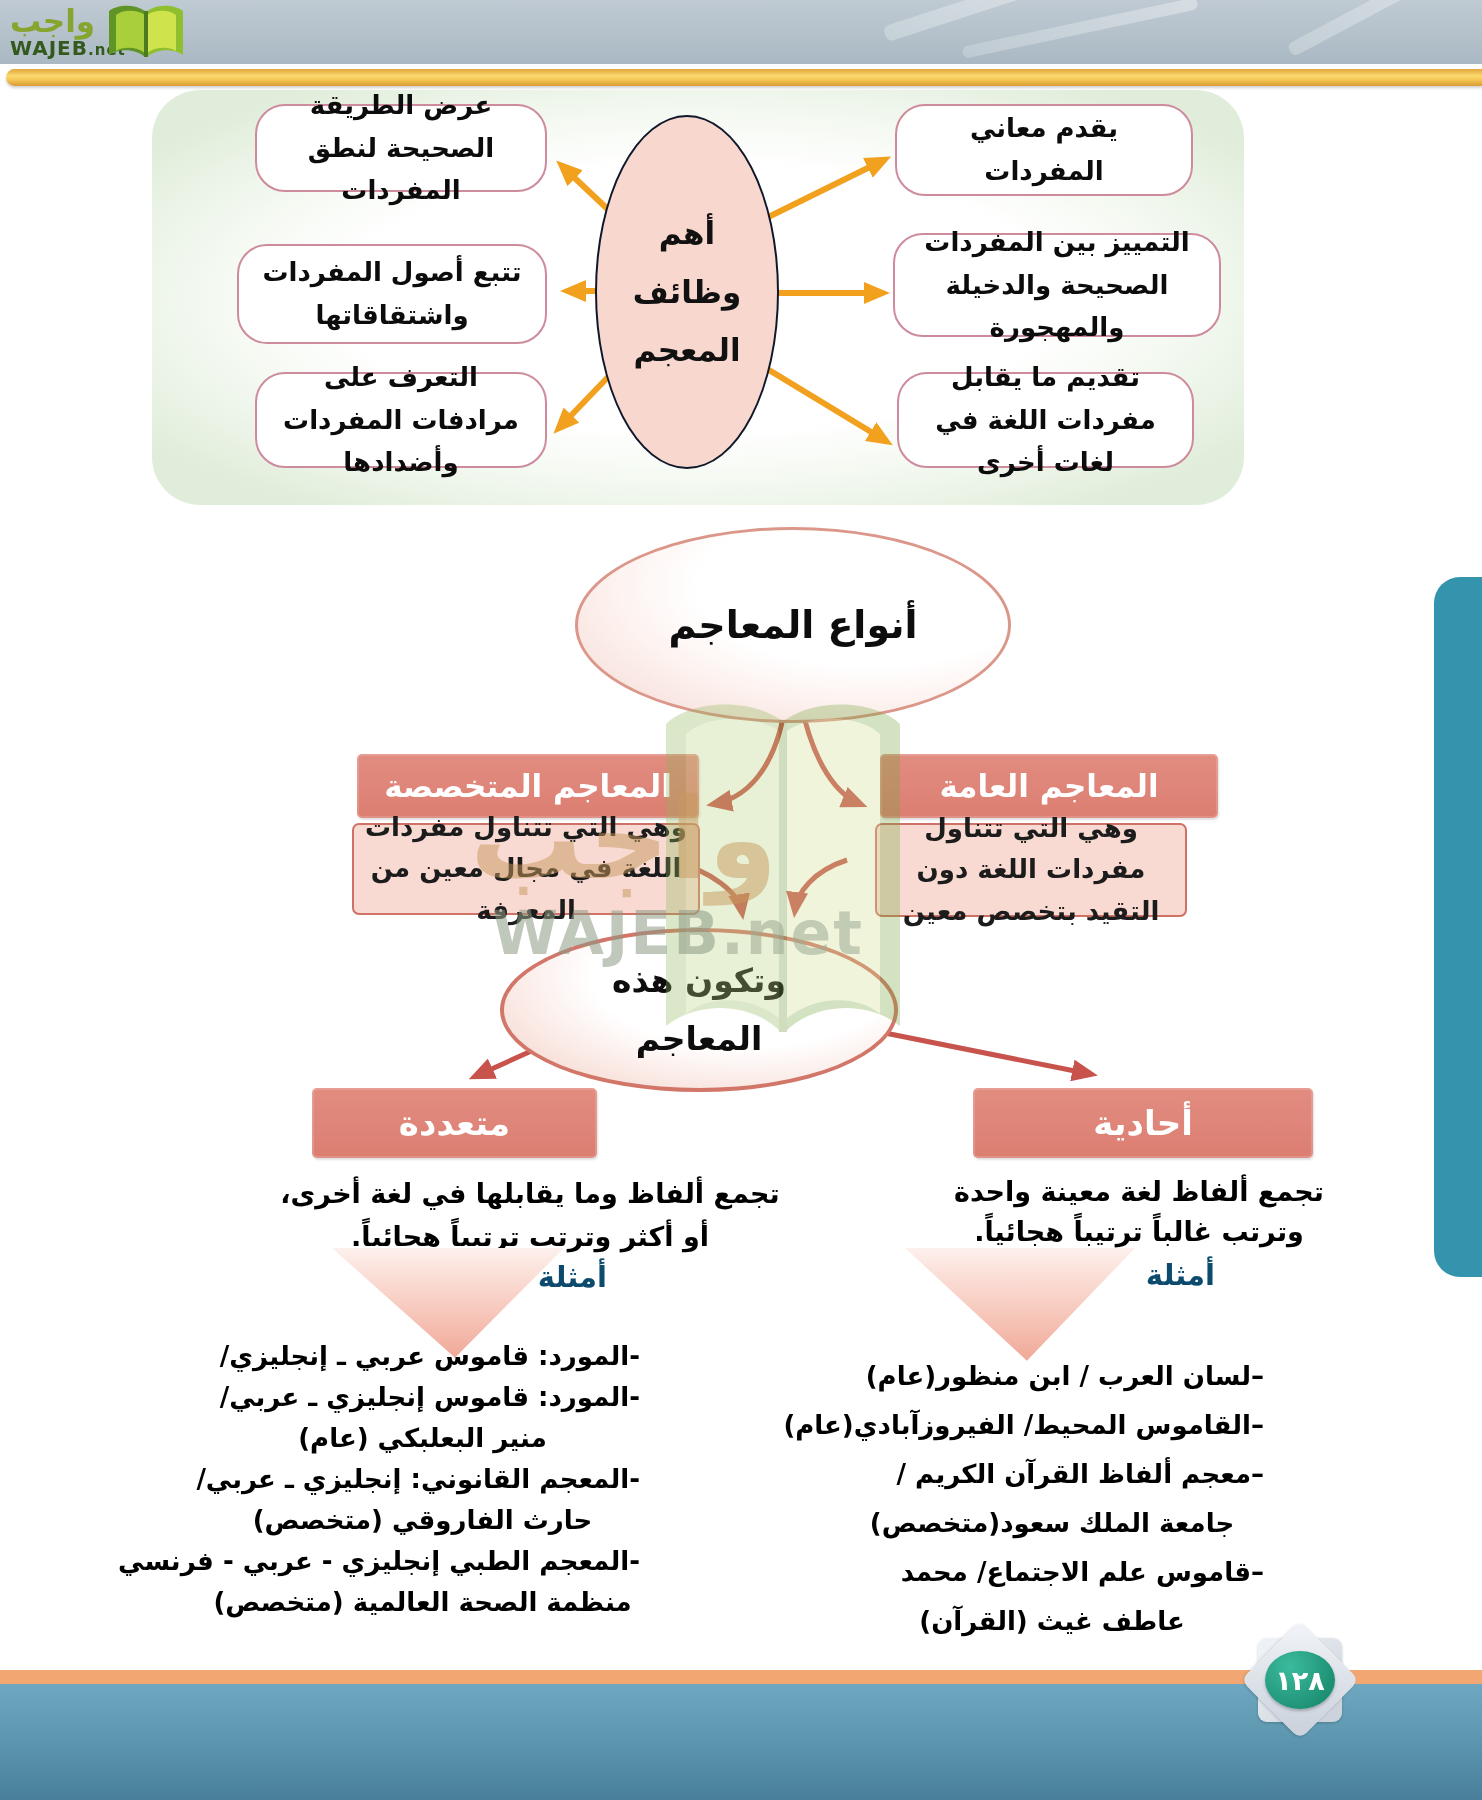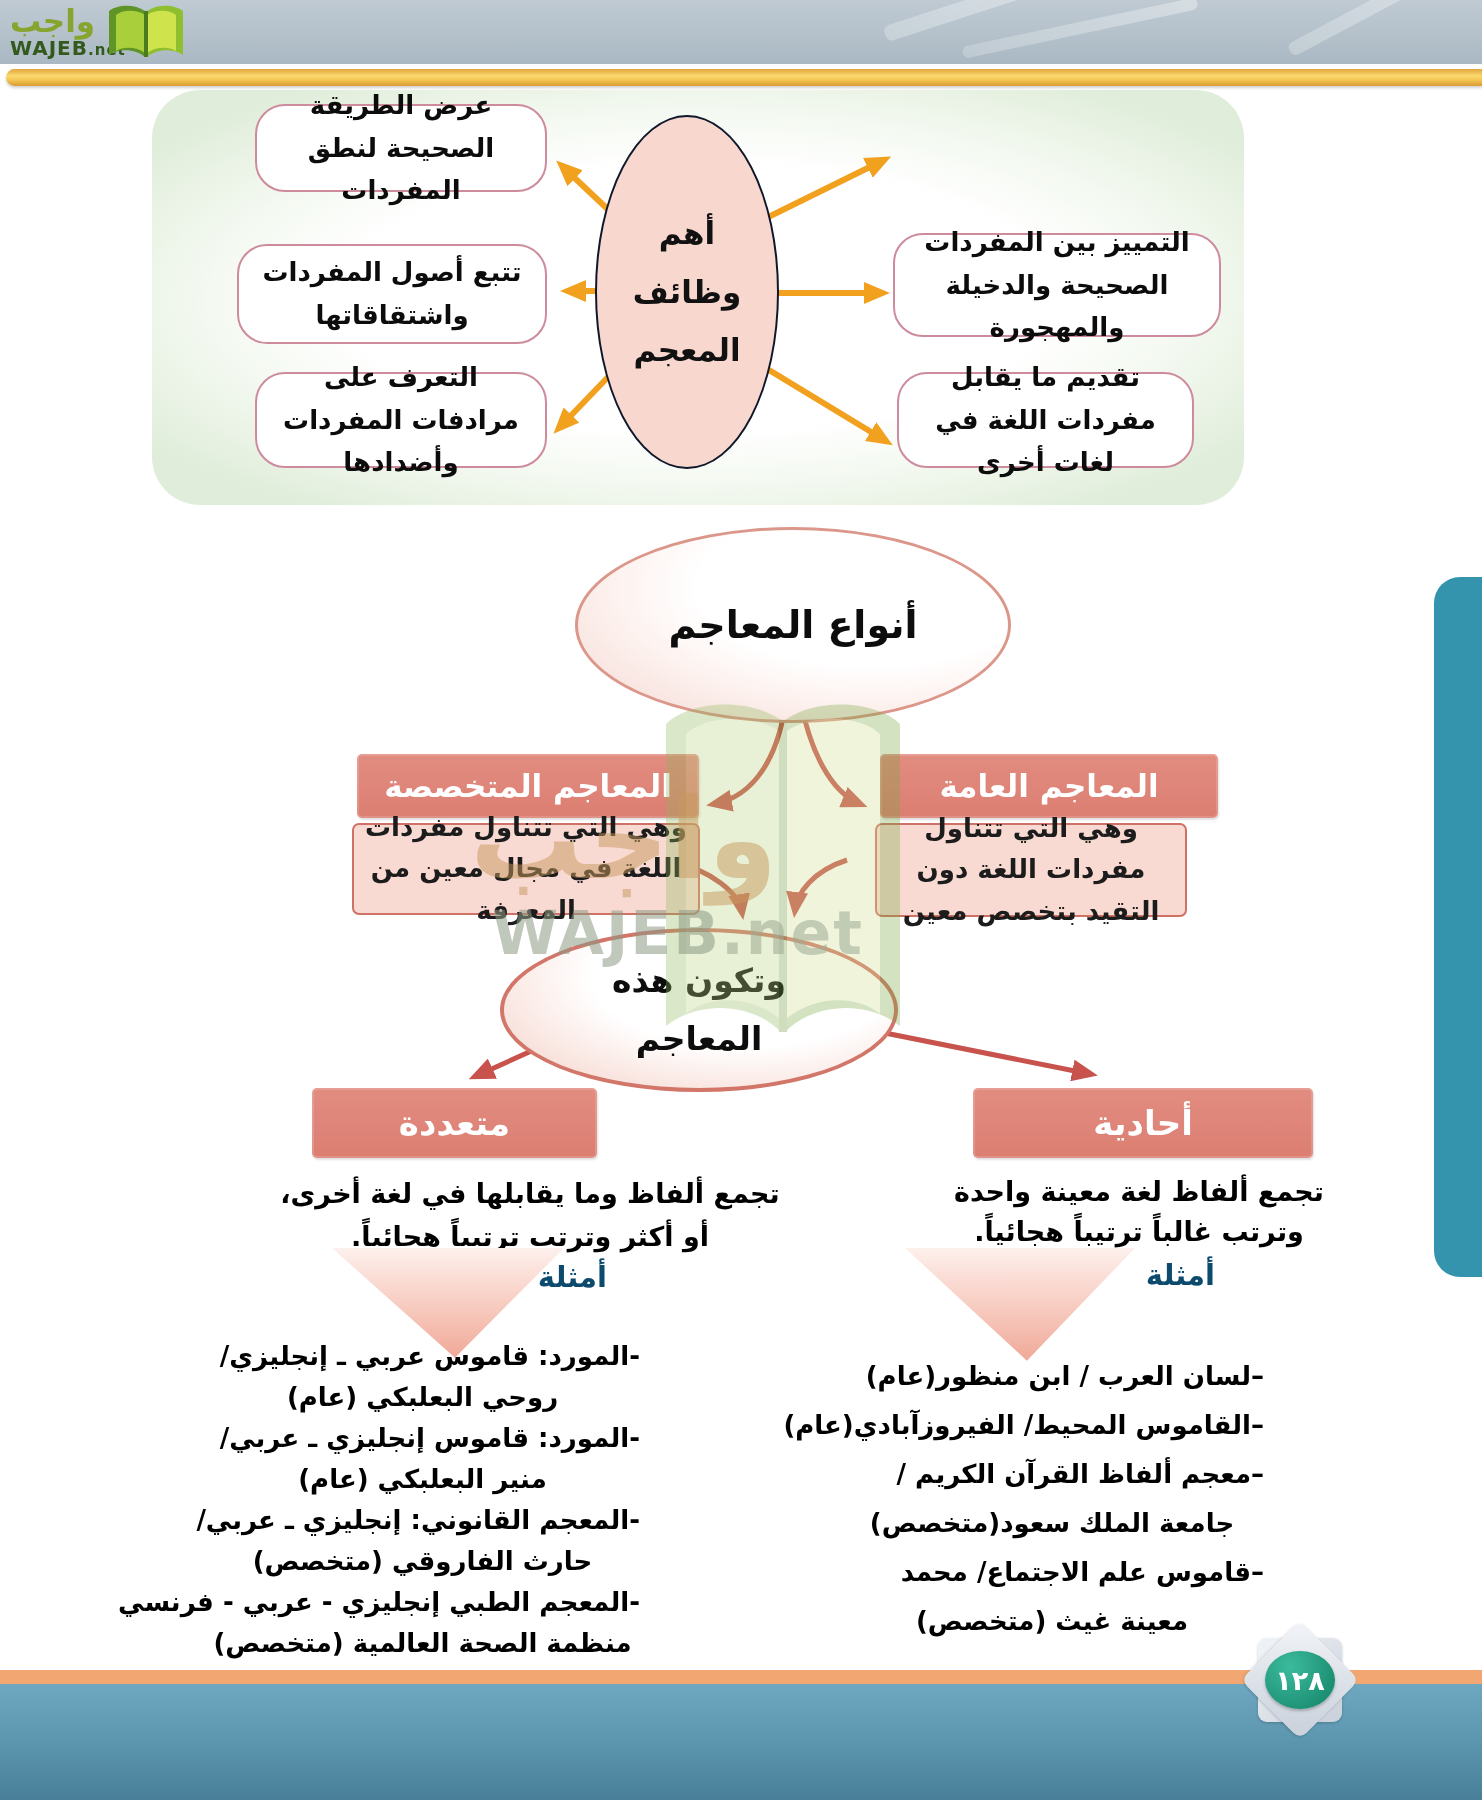--- a/index.html
+++ b/index.html
@@ -134,20 +134,21 @@
       <path d="M670,860 C712,871 739,893 742,912" marker-end="url(#mR)"></path>
       <path d="M847,860 C813,871 797,893 795,910" marker-end="url(#mR)"></path>
       <path d="M578,1030 L476,1076" marker-end="url(#mR)"></path>
       <path d="M840,1024 L1090,1074" marker-end="url(#mR)"></path>
     </g>
   </svg>
 
   <div class="fbox z10" style="left:255px;top:104px;width:292px;height:88px;" dir="rtl">عرض الطريقة الصحيحة لنطق المفردات</div>
   <div class="fbox z10" style="left:237px;top:244px;width:310px;height:100px;" dir="rtl">تتبع أصول المفردات واشتقاقاتها</div>
   <div class="fbox z10" style="left:255px;top:372px;width:292px;height:96px;" dir="rtl">التعرف على مرادفات المفردات وأضدادها</div>
+  <div class="fbox z10" style="left:895px;top:104px;width:298px;height:92px;" dir="rtl">يقدم معاني المفردات</div>
   <div class="fbox z10" style="left:893px;top:233px;width:328px;height:104px;" dir="rtl">التمييز بين المفردات الصحيحة والدخيلة والمهجورة</div>
   <div class="fbox z10" style="left:897px;top:372px;width:297px;height:96px;" dir="rtl">تقديم ما يقابل مفردات اللغة في لغات أخرى</div>
 
   <div class="center-ellipse z10" dir="rtl">
     <div>أهم</div>
     <div>وظائف</div>
     <div>المعجم</div>
   </div>
 
   <div class="types-ellipse z10" dir="rtl">أنواع المعاجم</div>
@@ -165,21 +166,20 @@
 
   <div class="hdr z10" style="left:312px;top:1088px;width:285px;height:70px;font-size:34px;text-align:center;" dir="rtl">متعددة</div>
   <div class="plain-desc z10" style="left:280px;top:1172px;width:500px;line-height:43px;" dir="rtl">
     <div>تجمع ألفاظ وما يقابلها  في لغة أخرى،</div>
     <div>أو أكثر وترتب ترتيباً هجائياً.</div>
   </div>
   <div class="funnel z10" style="left:332px;top:1248px;width:232px;height:112px;"></div>
   <div class="ex-label z12" style="left:347px;top:1260px;width:260px;" dir="rtl">أمثلة</div>
   <div class="ex-list lh41 z10" style="left:205px;top:1336px;width:435px;" dir="rtl">
       <div class="ex-line ex-first">-المورد: قاموس عربي ـ إنجليزي/</div>
-      <div class="ex-line ex-cont">روحي البعلبكي (عام)</div>
       <div class="ex-line ex-first">-المورد: قاموس إنجليزي ـ عربي/</div>
       <div class="ex-line ex-cont">منير البعلبكي (عام)</div>
       <div class="ex-line ex-first">-المعجم القانوني: إنجليزي ـ عربي/</div>
       <div class="ex-line ex-cont">حارث الفاروقي (متخصص)</div>
       <div class="ex-line ex-first">-المعجم الطبي إنجليزي - عربي - فرنسي</div>
       <div class="ex-line ex-cont">منظمة الصحة العالمية (متخصص)</div>
     </div>
 
   <div class="hdr z10" style="left:973px;top:1088px;width:340px;height:70px;font-size:34px;" dir="rtl">أحادية</div>
   <div class="plain-desc z10" style="left:889px;top:1172px;width:500px;line-height:40px;" dir="rtl">
@@ -187,21 +187,21 @@
     <div>وترتب غالباً ترتيباً هجائياً.</div>
   </div>
   <div class="funnel z10" style="left:905px;top:1248px;width:230px;height:115px;"></div>
   <div class="ex-label z12" style="left:955px;top:1258px;width:260px;" dir="rtl">أمثلة</div>
   <div class="ex-list lh49 z10" style="left:840px;top:1352px;width:424px;" dir="rtl">
       <div class="ex-line ex-first">–لسان العرب / ابن منظور(عام)</div>
       <div class="ex-line ex-first">–القاموس المحيط/ الفيروزآبادي(عام)</div>
       <div class="ex-line ex-first">–معجم ألفاظ القرآن الكريم /</div>
       <div class="ex-line ex-cont">جامعة الملك سعود(متخصص)</div>
       <div class="ex-line ex-first">–قاموس علم الاجتماع/ محمد</div>
-      <div class="ex-line ex-cont">معينة غيث (متخصص)</div>
+      <div class="ex-line ex-cont">عاطف غيث (القرآن)</div>
     </div>
 
   <svg class="wm wm-book z40" width="270" height="370" viewBox="0 0 270 370">
     <path d="M133,32 C98,8 40,14 18,36 L18,338 C50,312 104,314 133,344 Z" fill="#8fb858"></path>
     <path d="M137,32 C172,8 230,14 252,36 L252,338 C220,312 166,314 137,344 Z" fill="#7aa742"></path>
     <path d="M133,44 C104,24 56,28 38,46 L38,326 C62,306 106,308 133,332 Z" fill="#b9d37e"></path>
     <path d="M137,44 C166,24 214,28 232,46 L232,326 C208,306 164,308 137,332 Z" fill="#cfdf92"></path>
     <rect x="131" y="32" width="8" height="312" fill="#6f9c3c"></rect>
   </svg>
   <div class="wm wm-ar z40">واجب</div>

